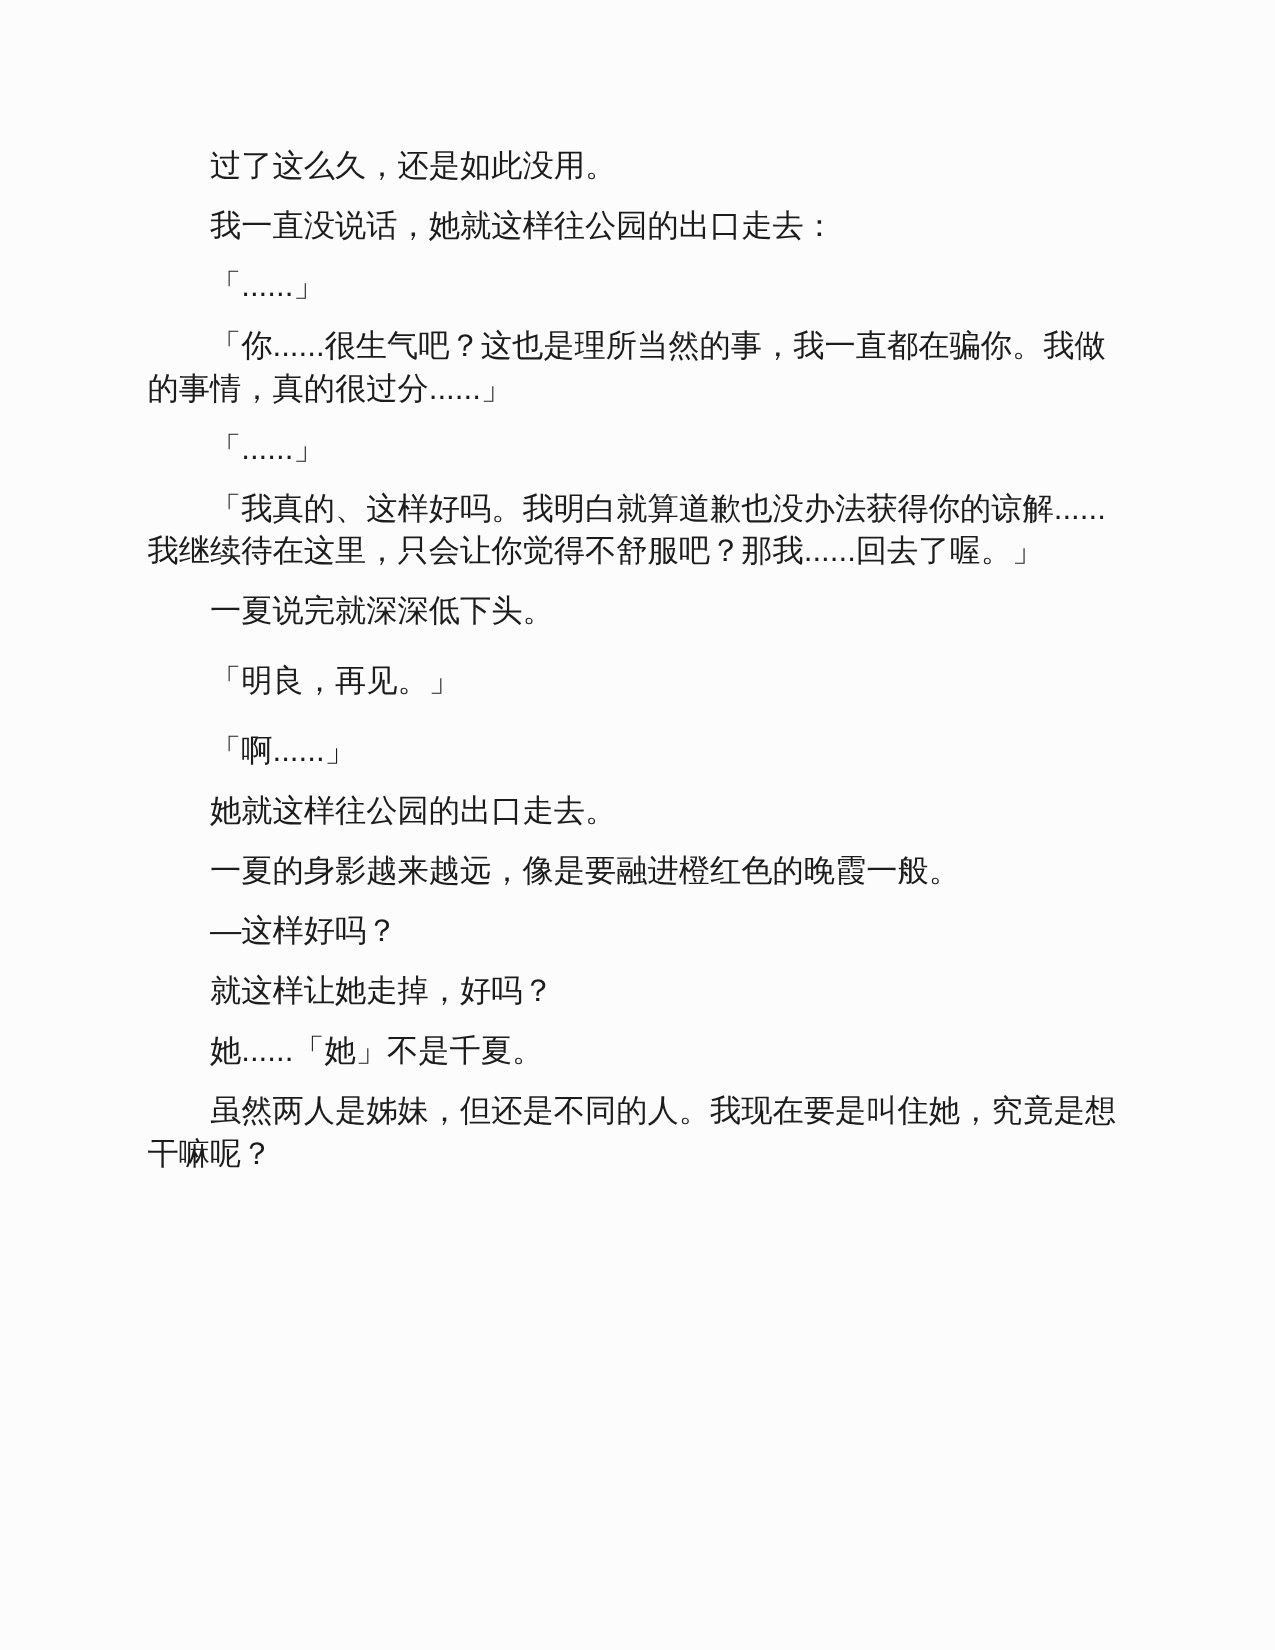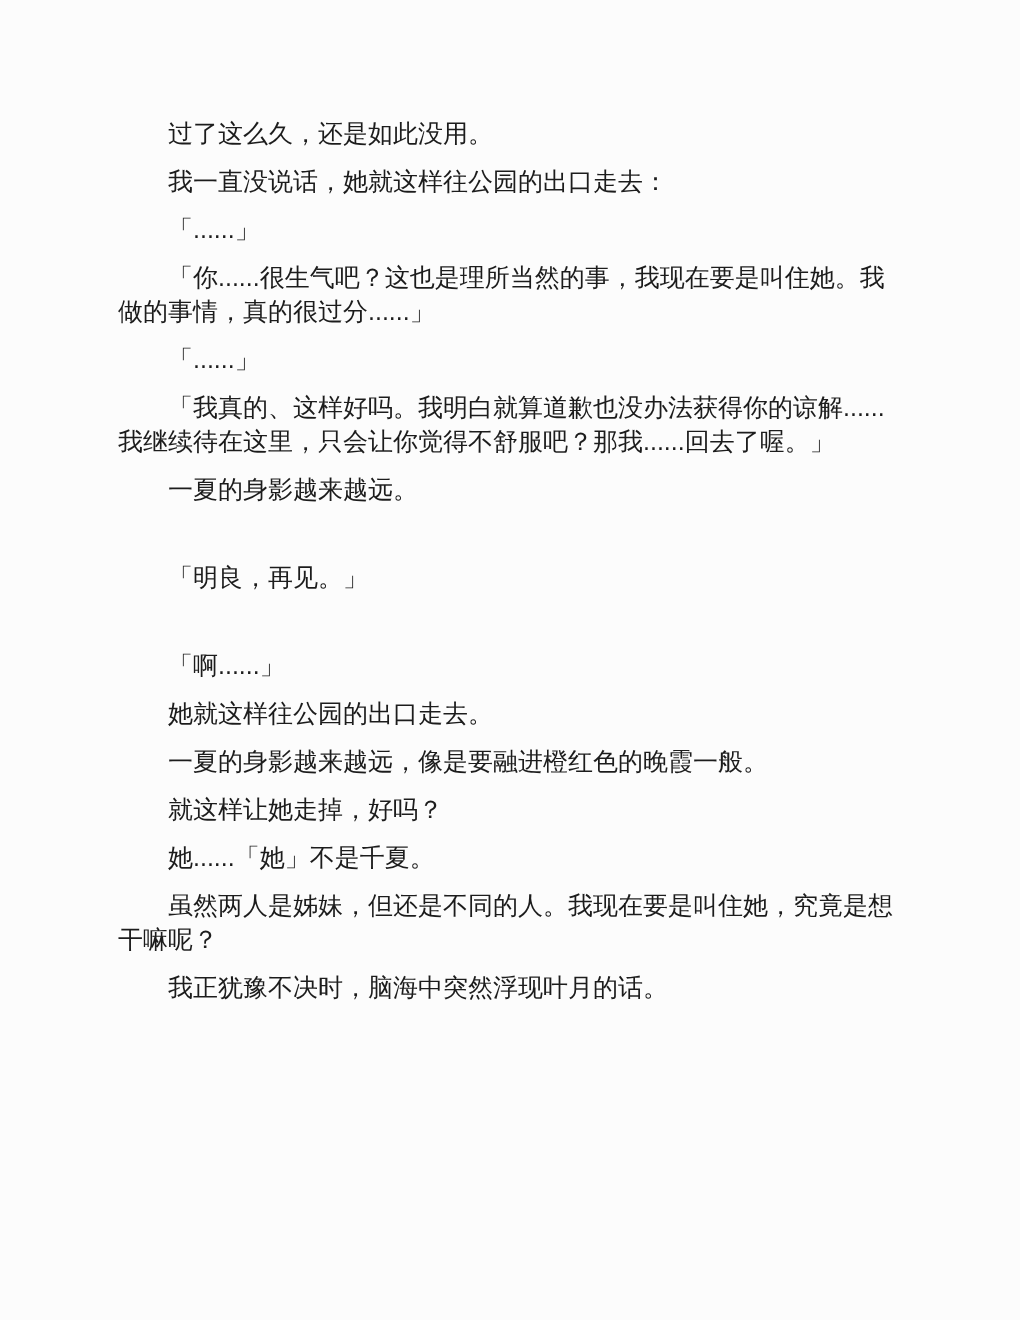--- a/index.html
+++ b/index.html
@@ -27,36 +27,36 @@
   p.para {
     font-size: 25px;
     line-height: 34px;
     margin: 0 0 14px 0;
     text-indent: 2em;
     text-align: left;
     word-break: break-all;
     overflow-wrap: break-word;
   }
   
-  p.para.gap-1 { margin-top: 54px; }
+  p.para.gap-1 { margin-top: 22px; }
 </style>
 </head>
 <body>
 
 <div class="page" style="background: rgb(252, 252, 252);">
   <div class="text-column" id="paragraph-container" style="color: rgb(28, 28, 28);">
       <p class="para">过了这么久，还是如此没用。</p>
       <p class="para">我一直没说话，她就这样往公园的出口走去：</p>
       <p class="para">「......」</p>
-      <p class="para">「你......很生气吧？这也是理所当然的事，我现在要是叫住她。我做的事情，真的很过分......」</p>
+      <p class="para">「你......很生气吧？这也是理所当然的事，我一直都在骗你。我做的事情，真的很过分......」</p>
       <p class="para">「......」</p>
       <p class="para">「我真的、这样好吗。我明白就算道歉也没办法获得你的谅解......我继续待在这里，只会让你觉得不舒服吧？那我......回去了喔。」</p>
-      <p class="para">一夏的身影越来越远。</p>
+      <p class="para">一夏说完就深深低下头。</p>
       <p class="para gap-1">「明良，再见。」</p>
       <p class="para gap-1">「啊......」</p>
       <p class="para">她就这样往公园的出口走去。</p>
       <p class="para">一夏的身影越来越远，像是要融进橙红色的晚霞一般。</p>
+      <p class="para">—这样好吗？</p>
       <p class="para">就这样让她走掉，好吗？</p>
       <p class="para">她......「她」不是千夏。</p>
       <p class="para">虽然两人是姊妹，但还是不同的人。我现在要是叫住她，究竟是想干嘛呢？</p>
-      <p class="para">我正犹豫不决时，脑海中突然浮现叶月的话。</p>
     </div>
 </div>
 
 </body></html>

